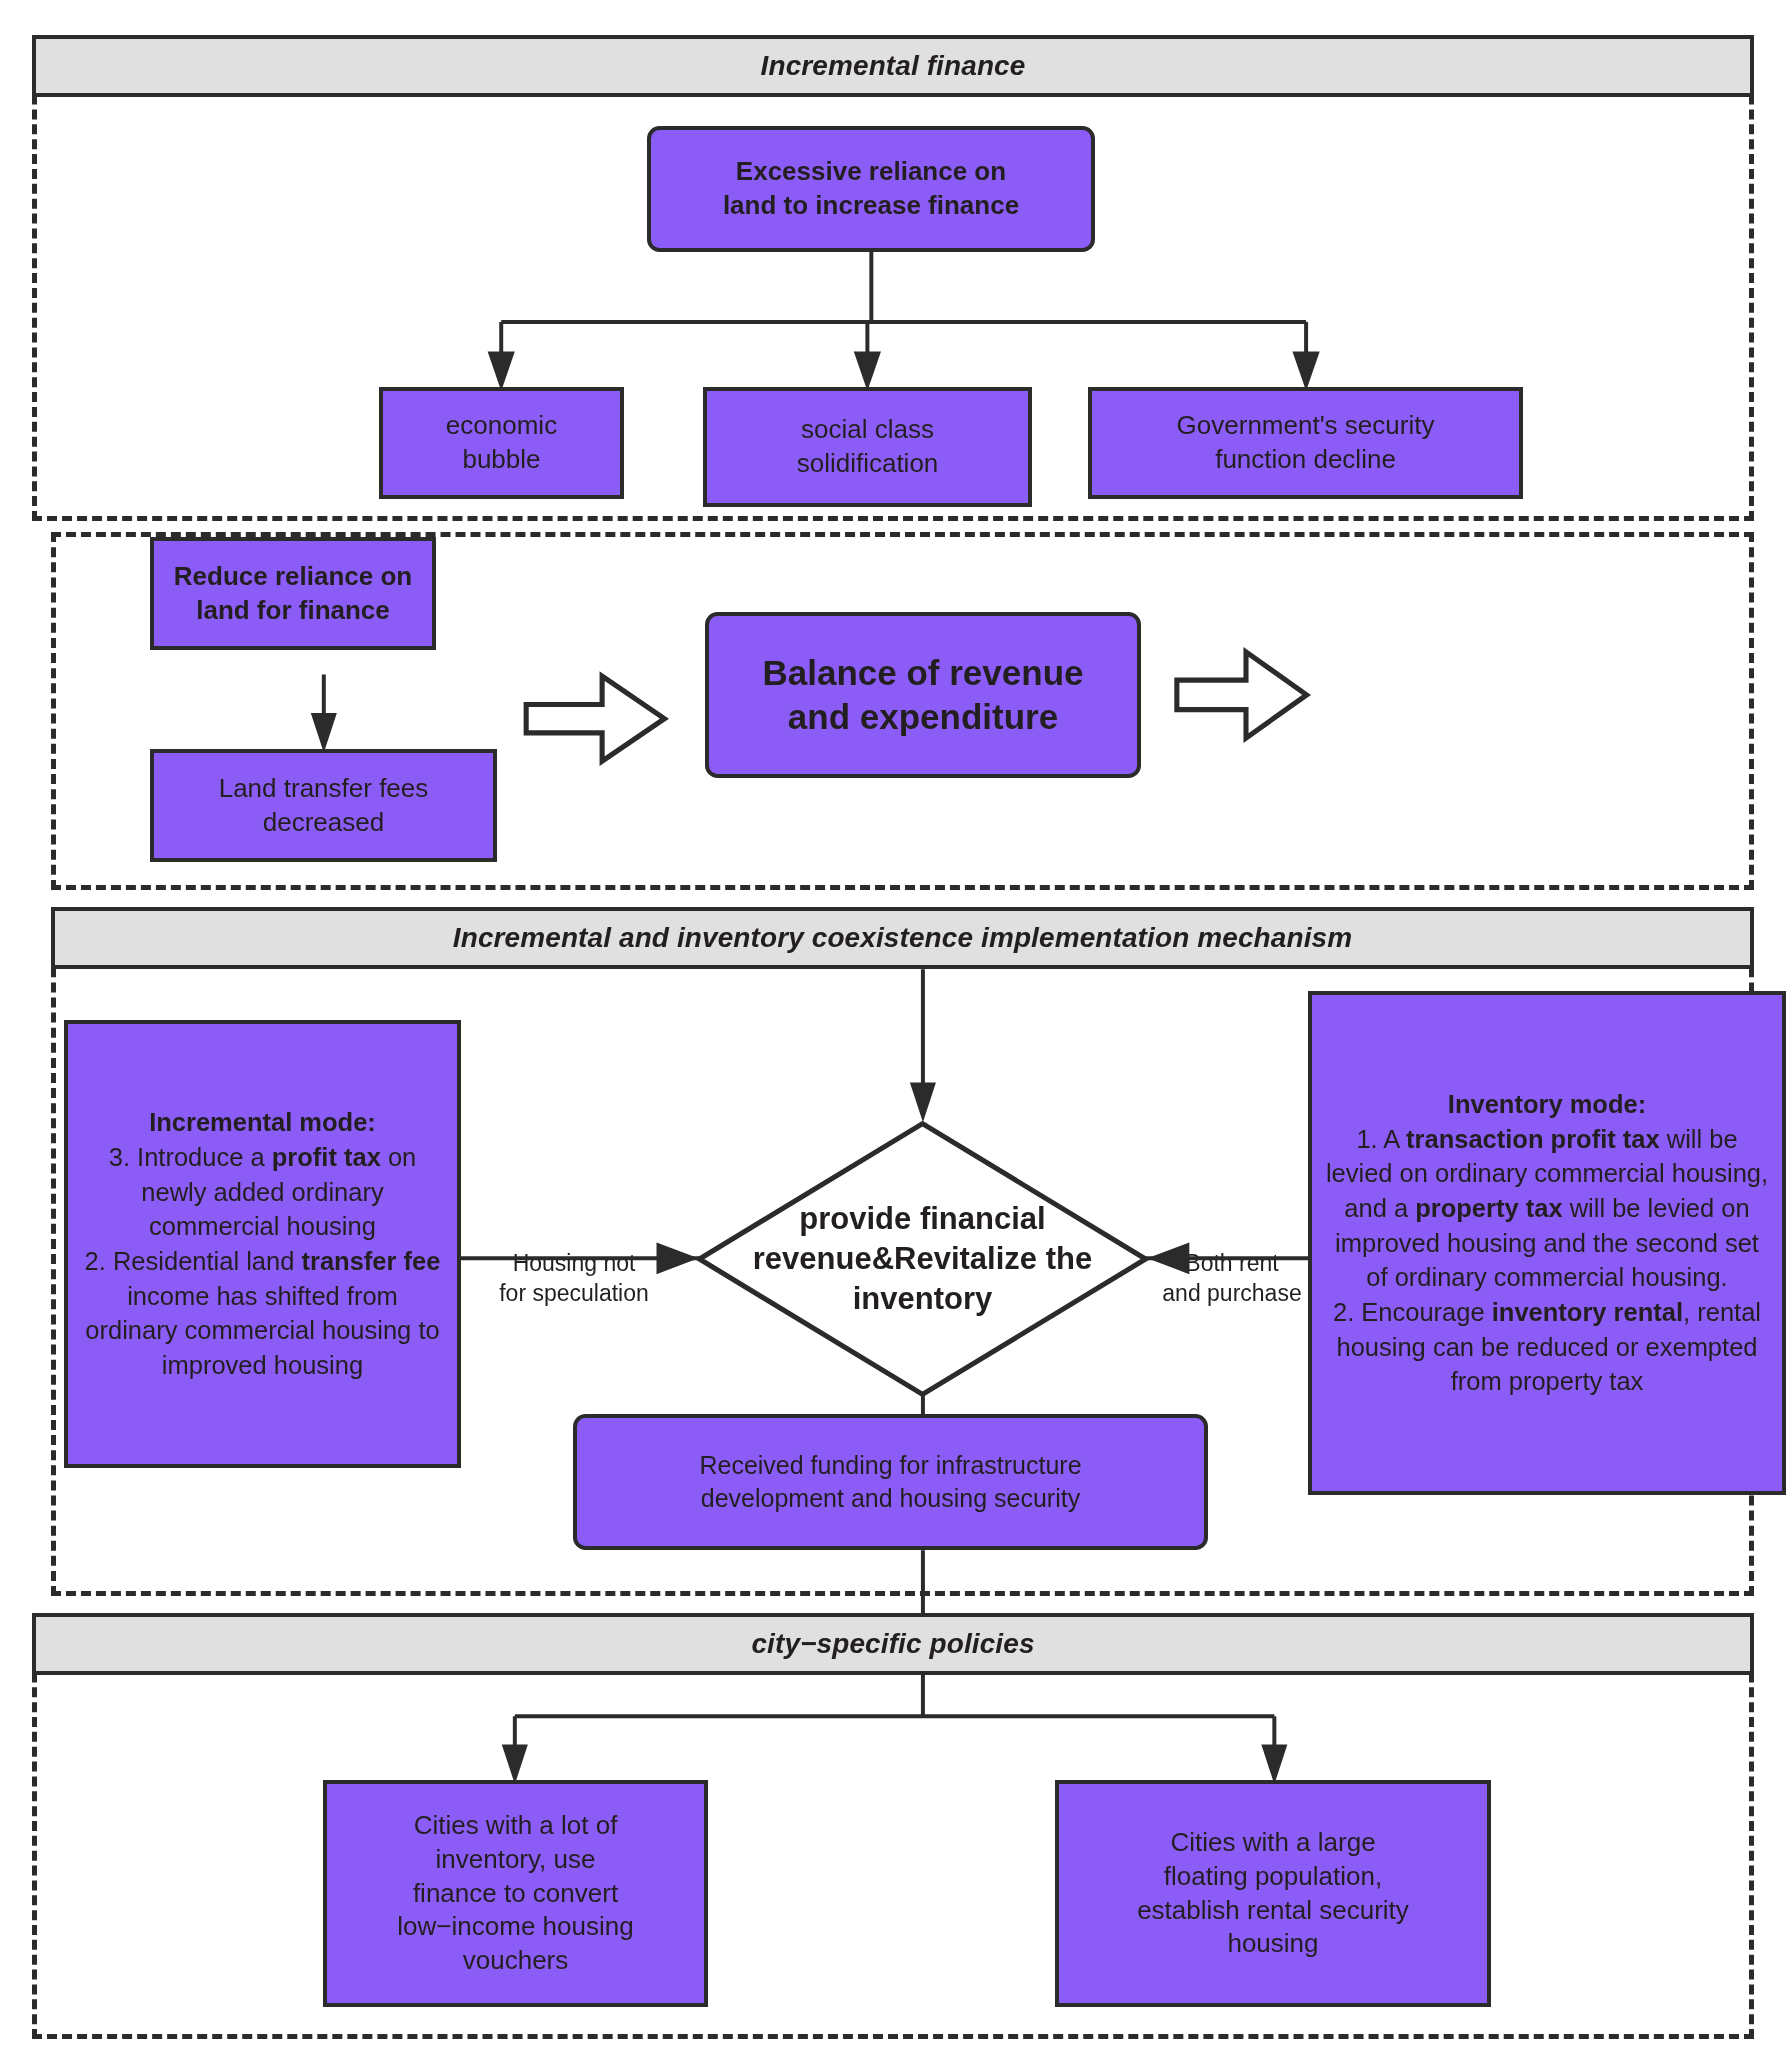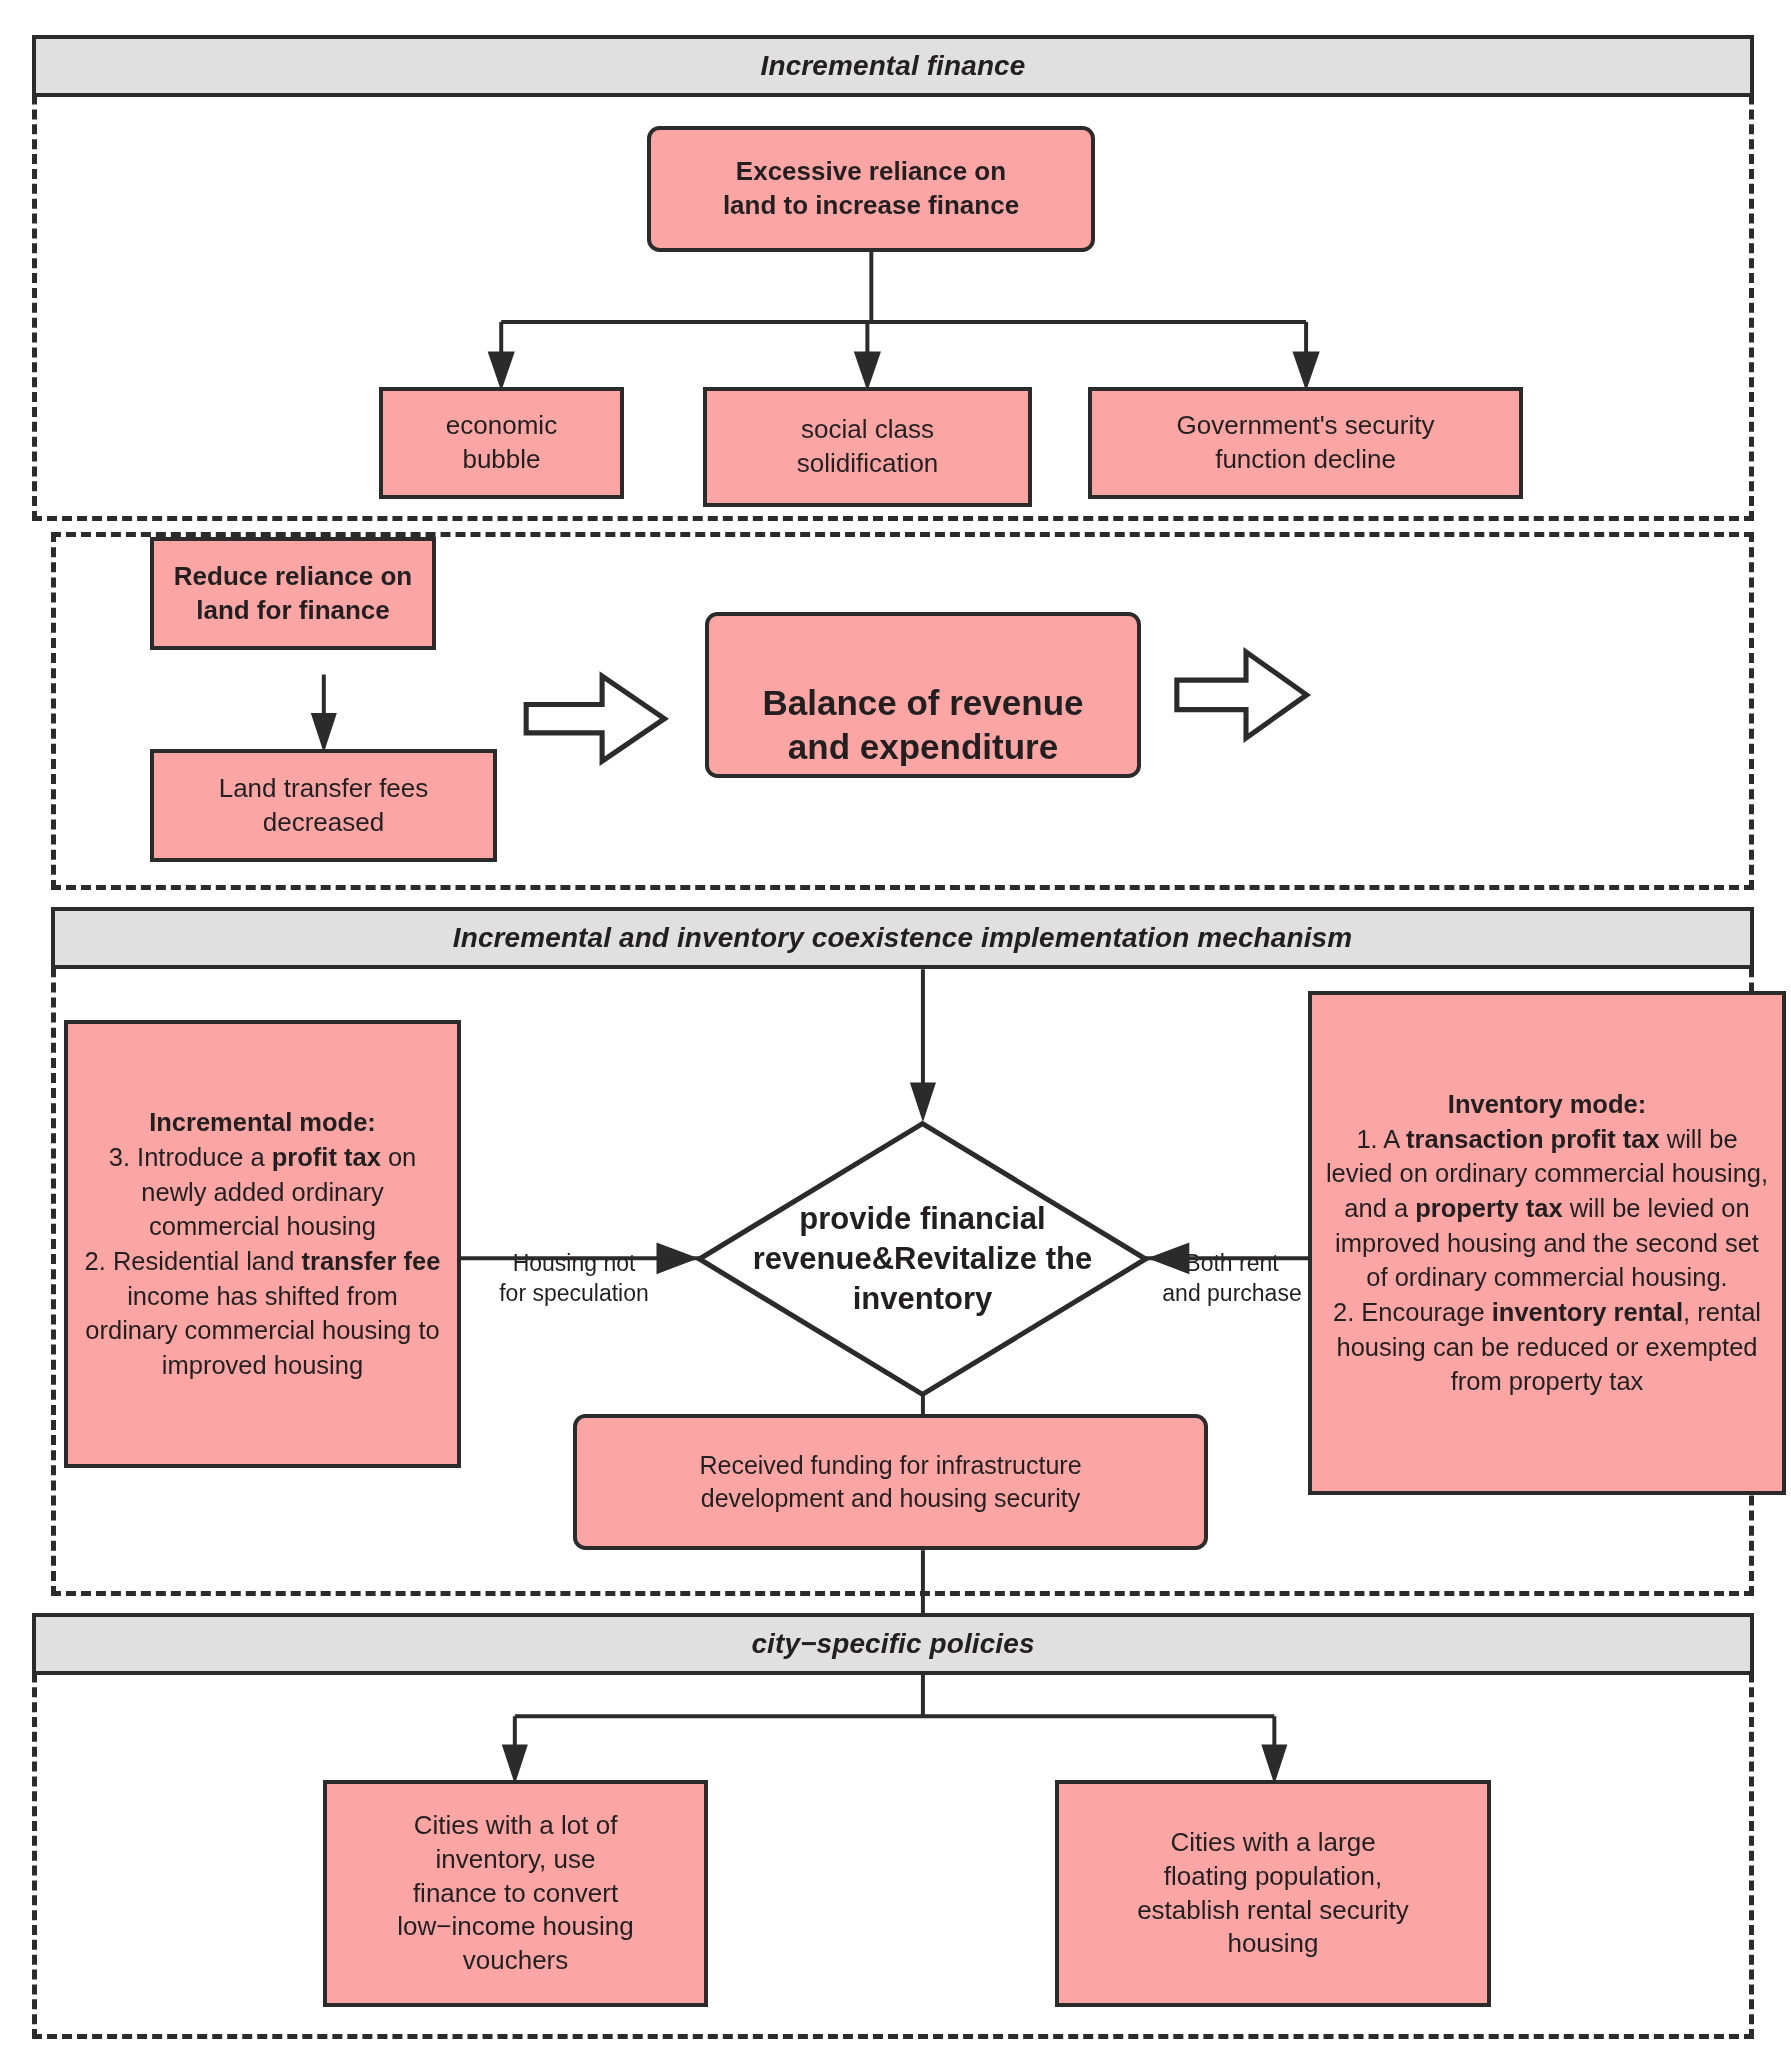--- a/index.html
+++ b/index.html
@@ -35,21 +35,21 @@
   }
   .banner span{
     font-size:28px;
     font-weight:700;
     letter-spacing:0.1px;
     color:#231f20;
   }
   
   .node{
     position:absolute;
-    background:#fca5a5;
+    background:#8b5cf6;
     border:4px solid #2b2b2b;
     box-sizing:border-box;
     display:flex;
     align-items:center;
     justify-content:center;
     text-align:center;
     padding:5.7px 9px;
   }
   .node .txt{
     font-size:26px;
@@ -151,21 +151,21 @@
   <div class="node" style="left:150px;top:537px;width:286px;height:113px;font-weight:bold;">
     <span class="txt">Reduce reliance on
 land for finance</span>
   </div>
 
   <div class="node" style="left:150px;top:749px;width:347px;height:113px;">
     <span class="txt">Land transfer fees
 decreased</span>
   </div>
 
-  <div class="node rounded big" style="left:705px;top:612px;width:436px;height:166px;align-items:flex-end;">
+  <div class="node rounded big" style="left:705px;top:612px;width:436px;height:166px;">
     <span class="txt">Balance of revenue
 and expenditure</span>
   </div>
 
 
   <div class="dashed-frame" style="left:51px;top:907px;width:1703px;height:689px;"></div>
 
   <div class="banner" style="left:51px;top:907px;width:1703px;height:62px;">
     <span>Incremental and inventory coexistence implementation mechanism</span>
   </div>

